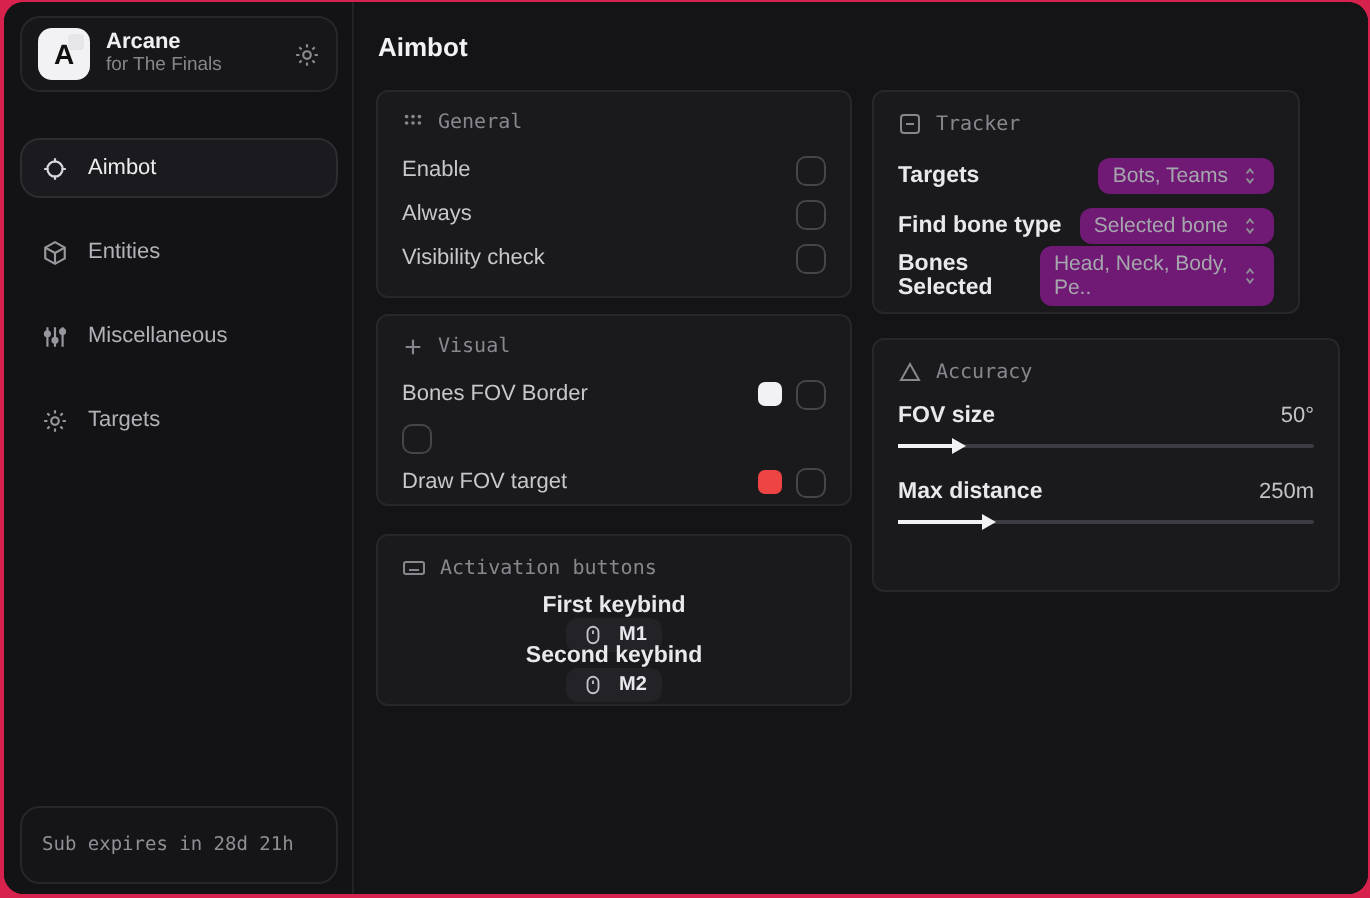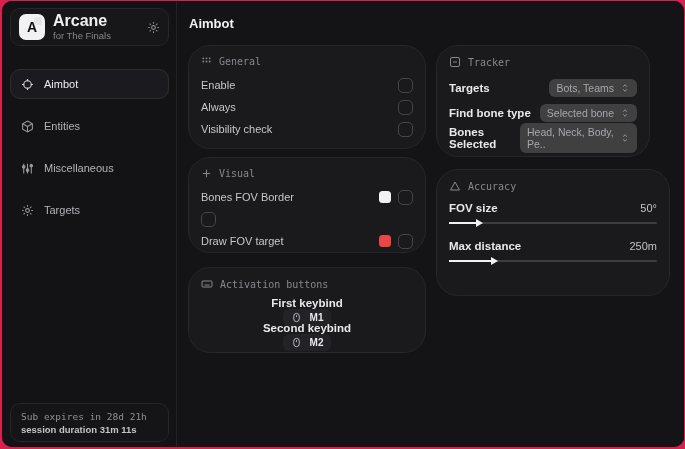--- a/index.html
+++ b/index.html
@@ -14,21 +14,21 @@
     background:#131316; border-right:1px solid #232327; }
   .brand-card { position:absolute; left:8px; top:7px; width:159px; height:38px;
     background:#17171a; border:1px solid #26262b; border-radius:10px;
     display:flex; align-items:center; padding:0 8px; gap:8px; }
   .logo { width:26px; height:26px; border-radius:7px; background:#f2f2f4;
     color:#111; font-weight:bold; font-size:14px; display:flex;
     align-items:center; justify-content:center; position:relative; }
   .logo::after { content:""; position:absolute; right:3px; top:3px; width:8px; height:8px;
     background:#d9d9de; border-radius:2px; opacity:.5; }
   .brand-text { flex:1; line-height:1.15; }
-  .brand-name { color:#f0f0f2; font-size:16px; font-weight:bold; }
+  .brand-name { color:#f0f0f2; font-size:11px; font-weight:bold; }
   .brand-sub { color:#85858c; font-size:9.5px; }
   .brand-gear { color:#8b8b91; display:flex; cursor:pointer; }
 
   .category-label { position:absolute; left:13px; top:54px; color:#7d7d84; font-size:10px;margin-top:21px; }
 
   .nav { position:absolute; left:8px; top:68px; width:159px; }
   .nav-item { display:flex; align-items:center; gap:10px; height:30px;
     padding:0 10px; color:#b2b2b9; font-size:11px; border-radius:10px;
     border:1px solid transparent; margin-bottom:12px; cursor:pointer; }
   .nav-item .nv-icon { color:#97979e; display:flex; }
@@ -40,35 +40,35 @@
     padding:5px 10px; display:flex; flex-direction:column; justify-content:center; gap:2px; }
   .sub-line1 { color:#8f8f96; font-size:9.5px; font-family:"DejaVu Sans Mono", monospace; }
   .sub-line2 { color:#c4c4c9; font-size:9.5px; font-weight:bold; }
 
   
   .main { position:absolute; left:176px; top:0; right:0; bottom:0; background:#141417; }
   .page-title { position:absolute; left:11px; top:15px; color:#f2f2f4;
     font-size:13px; font-weight:bold; }
 
   .card { position:absolute; background:#1a1a1d; border:1px solid #27272b;
-    border-radius:22px; padding:10px 12px; }
+    border-radius:6px; padding:10px 12px; }
   .card-head { display:flex; align-items:center; gap:7px; color:#87878e;
     font-size:10px; font-family:"DejaVu Sans Mono", monospace; margin-bottom:7px; }
   .card-head .ch-icon { display:flex; color:#87878e; }
 
   .row { display:flex; align-items:center; justify-content:space-between; height:22px; }
   .row-label { color:#c7c7cc; font-size:11px; }
   .row-label.strong { color:#e9e9ec; font-weight:bold; font-size:11.5px; }
   .row-right { display:flex; align-items:center; gap:7px; }
 
   .checkbox { width:15px; height:15px; border:1.5px solid #45454b;
     border-radius:5px; background:transparent; cursor:pointer; }
   .swatch { width:12px; height:12px; border-radius:3.5px; cursor:pointer; }
 
-  .chip { display:inline-flex; align-items:center; gap:6px; background:#404040;
+  .chip { display:inline-flex; align-items:center; gap:6px; background:#701a75;
     border-radius:6px; padding:3px 7px; color:#a6a6ad; font-size:10.5px; cursor:pointer; }
   .chip .sort-icon { display:flex; color:#8d8d94; }
   .keychip { display:inline-flex; align-items:center; gap:8px; background:#232327;
     border-radius:6px; padding:3px 8px; color:#e8e8ec; font-size:10px;
     font-weight:bold; cursor:pointer; }
   .keychip .mouse-icon { display:flex; color:#c2c2c8; }
 
   .acc-row { margin-bottom:9px; }
   .acc-top { display:flex; align-items:center; justify-content:space-between; height:17px; }
   .acc-value { color:#c2c2c7; font-size:11px; }
@@ -148,21 +148,20 @@
             <circle cx="12" cy="12" r="3.5"></circle>
             <path d="M12 2v3M12 19v3M2 12h3M19 12h3M4.9 4.9l2.1 2.1M17 17l2.1 2.1M19.1 4.9L17 7M7 17l-2.1 2.1"></path>
           </svg>
         </span>
         <span>Targets</span>
       </div>
     </div>
 
     <div class="sub-card">
       <div class="sub-line1">Sub expires in 28d 21h</div>
-      <div class="sub-line2">session duration 31m 11s</div>
     </div>
   </div>
 
   <div class="main">
     <div class="page-title">Aimbot</div>
 
     <div class="card" id="card-general">
       <div class="card-head">
         <span class="ch-icon">
           <svg width="11" height="11" viewBox="0 0 24 24" fill="currentColor">

